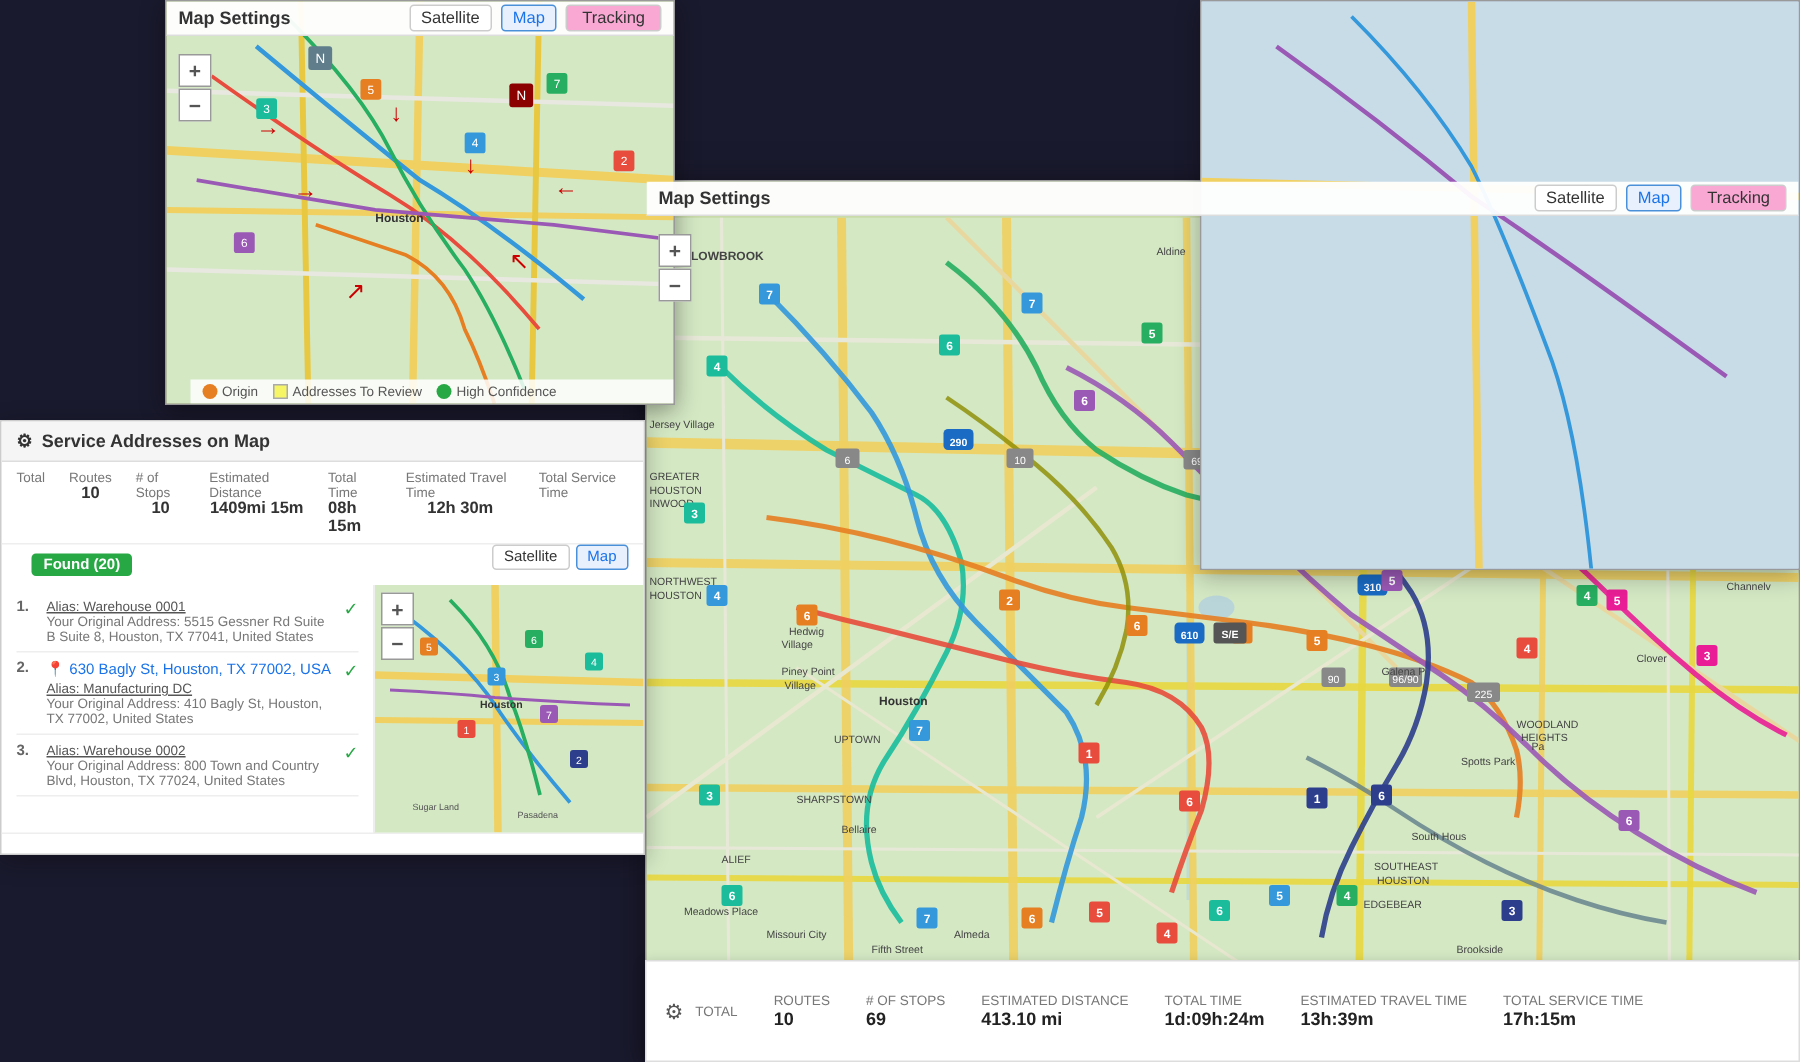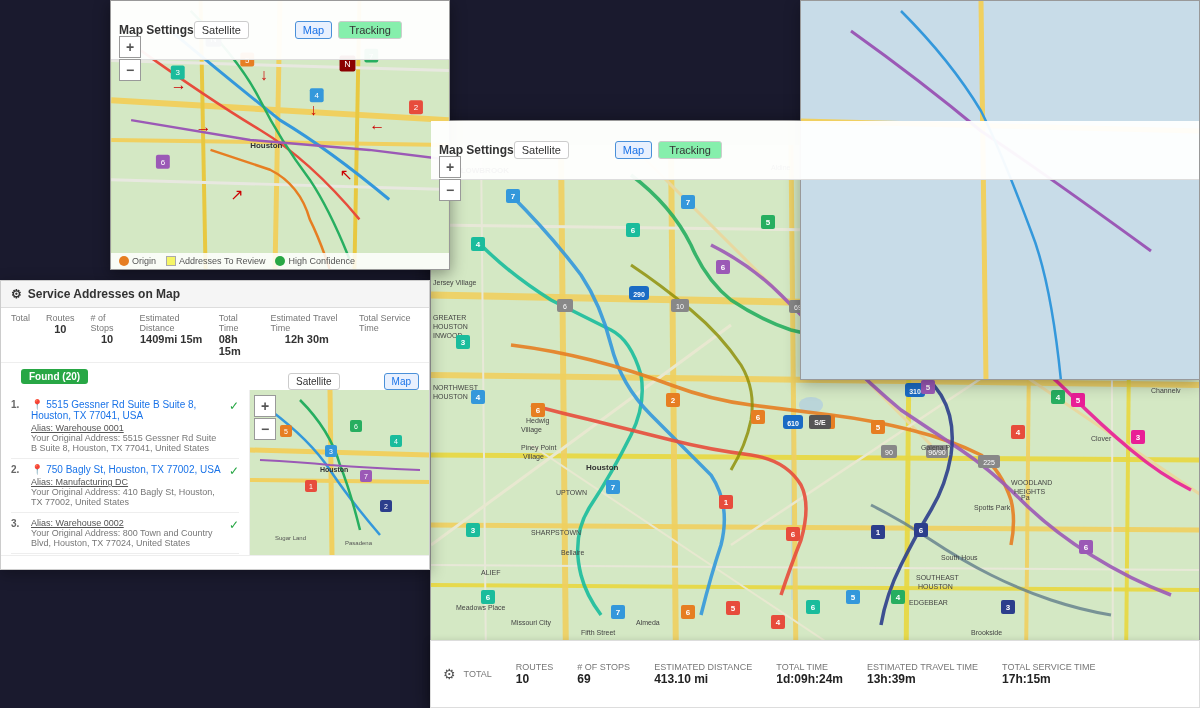--- a/index.html
+++ b/index.html
@@ -69,23 +69,24 @@
       padding: 0 12px;
     }
 
     
     .map-header {
       position: absolute;
       top: 0;
       left: 0;
       right: 0;
       background: rgba(255,255,255,0.95);
-      padding: 20px 8px;
+      padding: 2px 8px;
       display: flex;
       align-items: center;
+      justify-content: space-between;
       border-bottom: 1px solid #ddd;
       z-index: 10;
       font-size: 12px;
     }
 
     .map-header-title {
       font-weight: bold;
       font-size: 12px;
       color: #333;
     }
@@ -106,25 +107,24 @@
       display: flex;
       align-items: center;
       gap: 3px;
       color: #333;
     }
 
     .map-btn.active {
       background: #e8f0fe;
       border-color: #4a90d9;
       color: #1a73e8;
-      margin-left: 40px;
     }
 
     .tracking-btn {
-      background: #86efac;
+      background: #f9a8d4;
       border: 1px solid #ccc;
       border-radius: 3px;
       padding: 2px 10px;
       font-size: 11px;
       cursor: pointer;
       color: #333;
     }
 
     
     .zoom-controls {
@@ -378,21 +378,21 @@
     <text x="262" y="58" font-size="8" fill="white" text-anchor="middle">7</text>
     <rect x="300" y="100" width="14" height="14" rx="2" fill="#e74c3c"></rect>
     <text x="307" y="110" font-size="8" fill="white" text-anchor="middle">2</text>
 
     <rect x="95" y="30" width="16" height="16" rx="2" fill="#607d8b"></rect>
     <text x="103" y="41" font-size="9" fill="white" text-anchor="middle">N</text>
     <rect x="230" y="55" width="16" height="16" rx="2" fill="#8b0000"></rect>
     <text x="238" y="66" font-size="9" fill="white" text-anchor="middle">N</text>
   </svg>
 
-  <div style="position:absolute; bottom:0; left:0; right:0; background:rgba(255,255,255,0.85); padding:3px 8px; font-size:9px; color:#555; display:flex; align-items:center; gap:10px;">
+  <div style="position:absolute; bottom:0; left:16px; right:0; background:rgba(255,255,255,0.85); padding:3px 8px; font-size:9px; color:#555; display:flex; align-items:center; gap:10px;">
     <div style="display:flex;align-items:center;gap:3px;">
       <div style="width:10px;height:10px;background:#e67e22;border-radius:50%;"></div>
       <span>Origin</span>
     </div>
     <div style="display:flex;align-items:center;gap:3px;">
       <div style="width:10px;height:10px;background:#f5f566;border:1px solid #aaa;"></div>
       <span>Addresses To Review</span>
     </div>
     <div style="display:flex;align-items:center;gap:3px;">
       <div style="width:10px;height:10px;background:#28a745;border-radius:50%;"></div>
@@ -429,44 +429,43 @@
     </div>
     <div class="stat-item">
       <span class="stat-label">Estimated Travel Time</span>
       <span class="stat-value">12h 30m</span>
     </div>
     <div class="stat-item">
       <span class="stat-label">Total Service Time</span>
     </div>
   </div>
 
-  <div style="display:flex; align-items:flex-end; justify-content:space-between; padding:0 10px;">
+  <div style="display:flex; align-items:flex-start; justify-content:space-between; padding:0 10px;">
     <span class="found-badge">Found (20)</span>
     <div style="display:flex;gap:4px;">
       <button class="map-btn" style="font-size:10px;">Satellite</button>
       <button class="map-btn active" style="font-size:10px;">Map</button>
     </div>
   </div>
 
   <div style="display:flex; height:165px;">
     <div class="address-list" style="flex:1;">
 
     <div class="address-item">
         <span class="addr-num">1.</span>
         <div class="addr-text">
-          <div class="addr-main">📍 5515 Gessner Rd Suite B Suite 8, Houston, TX 77041, USA</div>
           <div class="addr-alias">Alias: Warehouse 0001</div>
           <div class="addr-original">Your Original Address: 5515 Gessner Rd Suite B Suite 8, Houston, TX 77041, United States</div>
         </div>
         <span class="addr-icon">✓</span>
       </div>
         <div class="address-item">
         <span class="addr-num">2.</span>
         <div class="addr-text">
-          <div class="addr-main">📍 750 Bagly St, Houston, TX 77002, USA</div>
+          <div class="addr-main">📍 630 Bagly St, Houston, TX 77002, USA</div>
           <div class="addr-alias">Alias: Manufacturing DC</div>
           <div class="addr-original">Your Original Address: 410 Bagly St, Houston, TX 77002, United States</div>
         </div>
         <span class="addr-icon">✓</span>
       </div>
         <div class="address-item">
         <span class="addr-num">3.</span>
         <div class="addr-text">
           <div class="addr-alias">Alias: Warehouse 0002</div>
           <div class="addr-original">Your Original Address: 800 Town and Country Blvd, Houston, TX 77024, United States</div>

